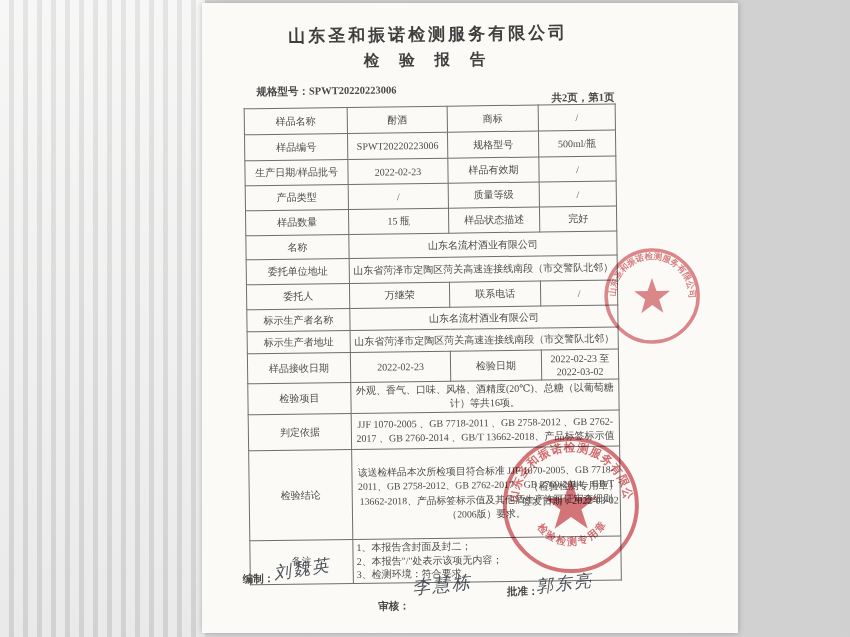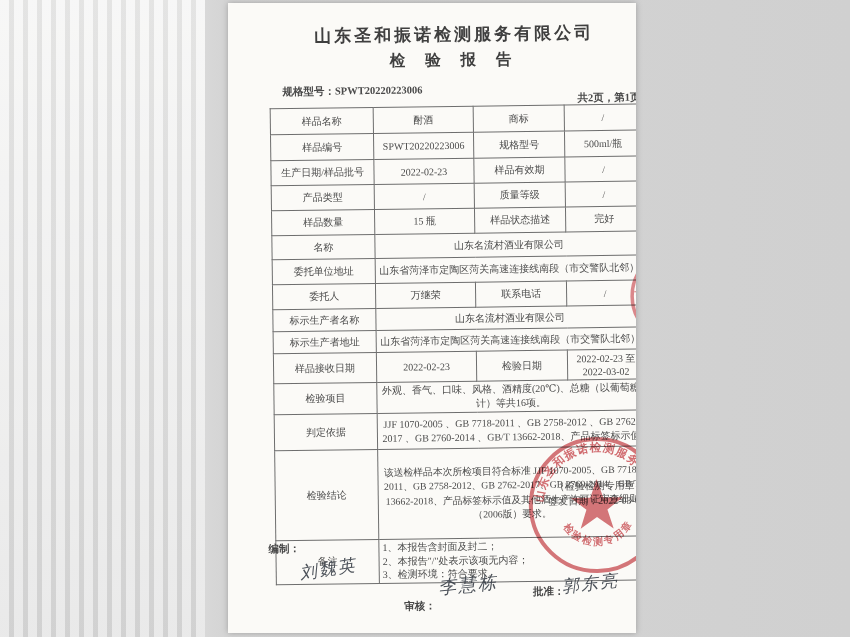--- a/index.html
+++ b/index.html
@@ -4,22 +4,22 @@
 <style>
   html,body{margin:0;padding:0;}
   body{width:850px;height:637px;overflow:hidden;background:#d2d2d2;
        font-family:"Liberation Serif","DejaVu Serif",serif;color:#474747;}
   #canvas{position:relative;width:850px;height:637px;overflow:hidden;
           background:linear-gradient(90deg,#e3e3e3 0%,#dcdcdc 22%,#d5d5d5 26%,#d0d0d0 100%);}
   
   #canvas::before{content:"";position:absolute;left:0;top:0;width:205px;height:637px;
           background:repeating-linear-gradient(90deg,rgba(255,255,255,.45) 0 9px,rgba(190,190,190,.25) 9px 14px),
                      linear-gradient(180deg,#f1f1f0,#d8d8d8);}
-  .page{position:absolute;left:202px;top:3px;width:408px;height:630px;
-        background:#fbfaf7;box-shadow:0 0 6px rgba(0,0,0,.25);overflow:hidden;margin-left:26px;}
+  .page{position:absolute;left:202px;top:3px;width:536px;height:630px;
+        background:#fbfaf7;box-shadow:0 0 6px rgba(0,0,0,.25);overflow:hidden;}
   .content{position:absolute;left:0;top:0;width:444px;height:630px;
         transform:rotate(-0.75deg);transform-origin:50% 45%;}
 
   .title-company{position:absolute;left:44px;top:20px;width:371px;text-align:center;
         font-size:17px;font-weight:bold;letter-spacing:3px;color:#3f3f3f;}
   .title-report{position:absolute;left:44px;top:47px;width:371px;text-align:center;
         font-size:15.5px;font-weight:bold;letter-spacing:8px;color:#3f3f3f;}
   .report-no{position:absolute;left:57px;top:80px;font-size:10.5px;font-weight:bold;color:#4a4a4a;}
   .pagination{position:absolute;left:44px;top:90px;width:371px;text-align:right;
         font-size:10.5px;font-weight:600;color:#4a4a4a;}
@@ -145,21 +145,21 @@
           </td>
         </tr>
       </tbody>
         </table>
 
       <div class="seal-note">
         <span>（检验检测专用章）</span><br>
         <span>签发日期：2022-03-02</span>
       </div>
 
-      <div class="sig-label" style="left:37px;top:537px;">编制：</div>
+      <div class="sig-label" style="left:37px;top:567px;">编制：</div>
       <div class="sig-name" style="left:68px;top:553px;font-size:17px;">刘魏英</div>
       <div class="sig-label" style="left:172px;top:596px;">审核：</div>
       <div class="sig-name" style="left:206px;top:570px;font-size:18px;transform:rotate(-5deg);">李慧栋</div>
       <div class="sig-label" style="left:301px;top:583px;">批准：</div>
       <div class="sig-name" style="left:330px;top:571px;font-size:17px;transform:rotate(-6deg);">郭东亮</div>
 
       <div class="stamp" style="left:290px;top:428px;width:152px;height:152px;">
         <svg width="152" height="152" viewBox="0 0 152 152">
           <circle cx="76" cy="76" r="66" fill="none" stroke="#c23a40" stroke-width="4" opacity="0.85"></circle>
           <polygon fill="#c23a40" opacity="0.85" points="76,50 82.5,68.5 102,68.5 86.5,80.5 92.5,99.5 76,88 59.5,99.5 65.5,80.5 50,68.5 69.5,68.5"></polygon>

